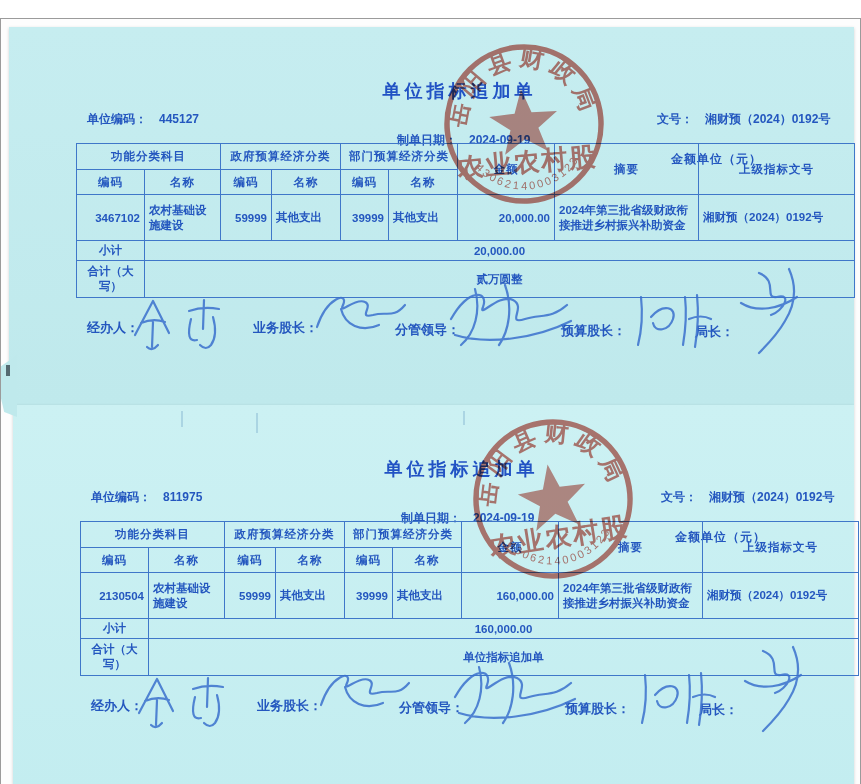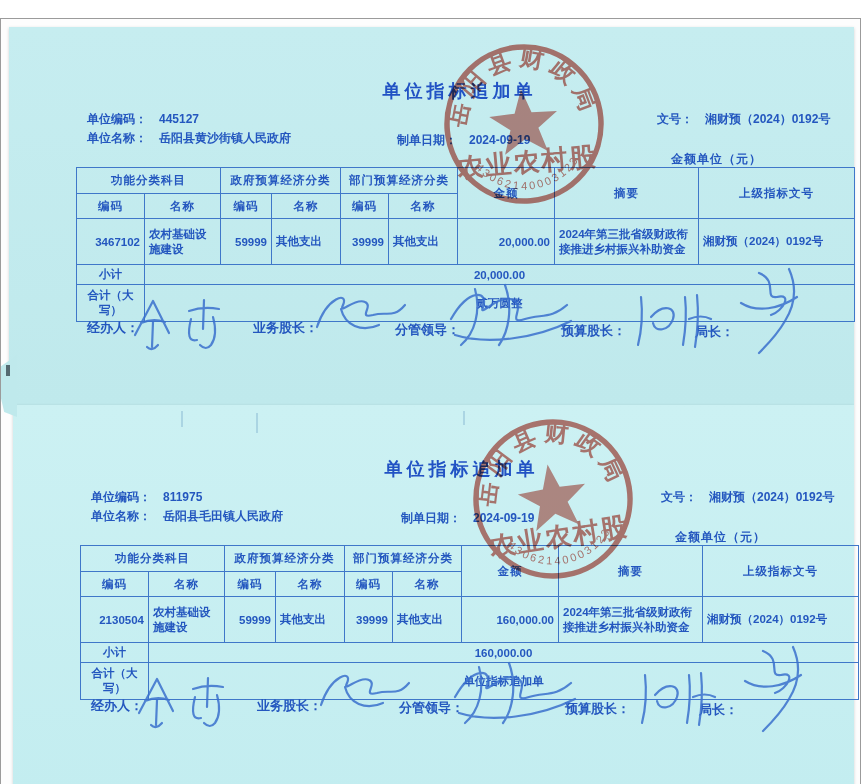--- a/index.html
+++ b/index.html
@@ -11,21 +11,21 @@
   .form{position:absolute;inset:0;color:#2457bf;border-radius:19px;}
   .form-title{position:absolute;top:52px;left:0;right:0;text-align:center;padding-left:56px;
               font-size:18px;font-weight:bold;letter-spacing:4px;color:#2152c4;}
   .fline{position:absolute;font-size:12px;font-weight:bold;white-space:nowrap;color:#2457bf;}
   .fline .val{margin-left:12px;}
   .f-code{left:78px;top:84px;}
   .f-docno{left:648px;top:84px;}
   .f-name{left:78px;top:103px;}
   .f-date{left:388px;top:105px;}
   .f-unit{left:662px;top:124px;letter-spacing:1px;}
-  .grid{position:absolute;left:67px;top:140px;width:778px;border-collapse:collapse;table-layout:fixed;}
+  .grid{position:absolute;left:67px;top:116px;width:778px;border-collapse:collapse;table-layout:fixed;}
   .grid th,.grid td{border:1.5px solid #3f77c9;font-size:11.5px;color:#2457bf;padding:1px 4px;
                     overflow:hidden;font-weight:bold;vertical-align:middle;}
   .grid th{letter-spacing:1px;}
   .r-gh{height:26px;} .r-sh{height:25px;} .r-data{height:46px;} .r-sub{height:20px;} .r-tot{height:37px;}
   .num{text-align:right;}
   .cname{text-align:left;line-height:1.25;}
   .amount{text-align:right;}
   .summary{font-size:10.8px;line-height:1.3;text-align:left;}
   .refno{font-size:10.5px;text-align:left;}
   .tleft{text-align:center;}
@@ -65,23 +65,20 @@
   <div class="slip" id="slip-0">
   <div class="form">
     <div class="form-title">单位指标追加单</div>
 
     <div class="fline f-code">
       <span>单位编码：</span><span class="val">445127</span>
     </div>
     <div class="fline f-docno">
       <span>文号：</span><span class="val">湘财预（2024）0192号</span>
     </div>
-    <div class="fline f-name">
-      <span>单位名称：</span><span class="val">岳阳县黄沙街镇人民政府</span>
-    </div>
     <div class="fline f-date">
       <span>制单日期：</span><span class="val">2024-09-19</span>
     </div>
     <div class="fline f-unit">金额单位（元）</div>
 
     <table class="grid">
       <colgroup>
         <col style="width:68px">
             <col style="width:76px">
             <col style="width:51px">
@@ -170,23 +167,20 @@
   <div class="slip" id="slip-1">
   <div class="form">
     <div class="form-title">单位指标追加单</div>
 
     <div class="fline f-code">
       <span>单位编码：</span><span class="val">811975</span>
     </div>
     <div class="fline f-docno">
       <span>文号：</span><span class="val">湘财预（2024）0192号</span>
     </div>
-    <div class="fline f-name">
-      <span>单位名称：</span><span class="val">岳阳县毛田镇人民政府</span>
-    </div>
     <div class="fline f-date">
       <span>制单日期：</span><span class="val">2024-09-19</span>
     </div>
     <div class="fline f-unit">金额单位（元）</div>
 
     <table class="grid">
       <colgroup>
         <col style="width:68px">
             <col style="width:76px">
             <col style="width:51px">

